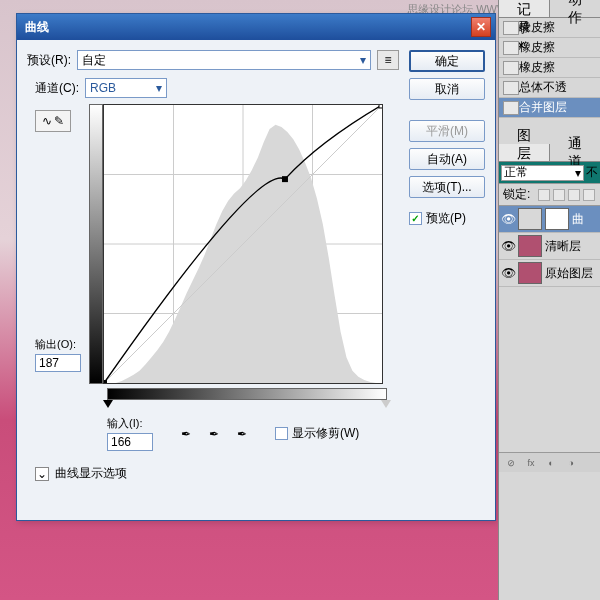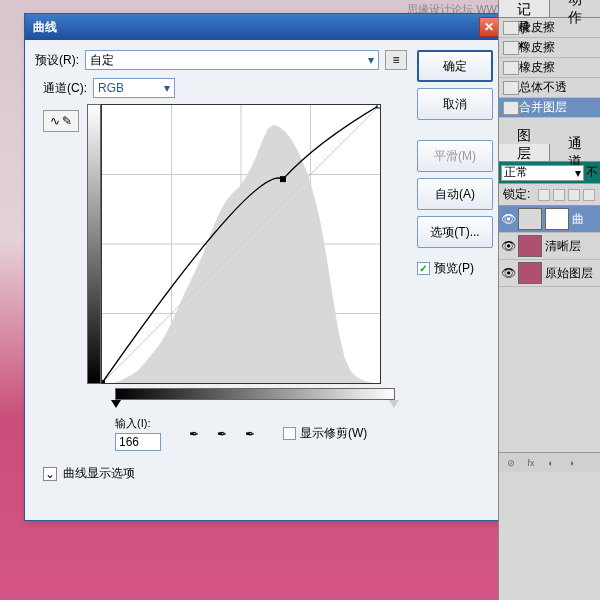--- a/index.html
+++ b/index.html
@@ -1,19 +1,19 @@
 <!DOCTYPE html>
 <html><head>
 <meta charset="utf-8">
 <style>
 * { box-sizing: border-box; margin: 0; padding: 0; font-family: "Microsoft YaHei", SimSun, sans-serif; font-size: 12px; }
 body { width: 600px; height: 600px; background: linear-gradient(135deg, #c9a8b5, #d4b5c0, #e8d5dc); position: relative; overflow: hidden; }
 .bg-photo { position: absolute; inset: 0; background: linear-gradient(180deg, #d8c4cc 0%, #e5d2d8 40%, #c94d7a 70%, #d45585 100%); }
 .watermark-top { position: absolute; top: 2px; right: 4px; color: #888; font-size: 11px; }
-.dialog { position: absolute; top: 13px; left: 24px; width: 480px; height: 508px; background: #eef2f7; border: 1px solid #2b5a9c; box-shadow: 2px 2px 6px rgba(0,0,0,0.15); }
+.dialog { position: absolute; top: 13px; left: 16px; width: 480px; height: 508px; background: #eef2f7; border: 1px solid #2b5a9c; box-shadow: 2px 2px 6px rgba(0,0,0,0.15); }
 .titlebar { height: 26px; background: linear-gradient(#3c7bc8, #1e4e9c); display: flex; align-items: center; padding: 0 4px; color: #fff; }
 .titlebar-text { flex: 1; font-weight: bold; padding-left: 4px; }
 .close-btn { width: 20px; height: 20px; background: linear-gradient(#f08070, #d44020); border: 1px solid #a03020; display: flex; align-items: center; justify-content: center; color: #fff; font-weight: bold; cursor: pointer; }
 .dialog-body { padding: 10px; display: flex; gap: 10px; }
 .left-col { flex: 1; }
 .right-col { width: 76px; display: flex; flex-direction: column; gap: 6px; }
 .row { display: flex; align-items: center; gap: 6px; margin-bottom: 8px; }
 .label { white-space: nowrap; }
 .preset-select { flex: 1; height: 20px; border: 1px solid #7a9ac8; background: #fff; padding: 0 4px; display: flex; align-items: center; justify-content: space-between; }
 .dropdown-arrow { color: #2b5a9c; }
@@ -30,21 +30,21 @@
 .x-strip { width: 280px; height: 12px; background: linear-gradient(90deg, #000, #fff); border: 1px solid #666; margin-top: 4px; margin-left: 80px; }
 .x-slider { position: relative; width: 280px; height: 10px; margin-left: 80px; }
 .tri-black { position: absolute; left: -4px; top: 0; width: 0; height: 0; border-left: 5px solid transparent; border-right: 5px solid transparent; border-top: 8px solid #000; }
 .tri-white { position: absolute; right: -4px; top: 0; width: 0; height: 0; border-left: 5px solid transparent; border-right: 5px solid transparent; border-top: 8px solid #ccc; }
 .input-row { display: flex; align-items: center; gap: 10px; margin-top: 6px; padding-left: 80px; }
 .eyedroppers { display: flex; gap: 10px; margin-left: 14px; }
 .eyedrop { width: 18px; height: 18px; display: flex; align-items: center; justify-content: center; }
 .clip-check { display: flex; align-items: center; gap: 4px; margin-left: 14px; }
 .expand-row { display: flex; align-items: center; gap: 6px; margin-top: 14px; padding-left: 8px; }
 .expand-icon { width: 14px; height: 14px; border: 1px solid #888; background: #fff; display: flex; align-items: center; justify-content: center; font-size: 9px; }
-.btn { height: 32px; border: 1px solid #7a9ac8; background: linear-gradient(#fdfdfd, #e6ecf4); display: flex; align-items: center; justify-content: center; cursor: pointer; border-radius: 2px; }
+.btn { height: 22px; border: 1px solid #7a9ac8; background: linear-gradient(#fdfdfd, #e6ecf4); display: flex; align-items: center; justify-content: center; cursor: pointer; border-radius: 2px; }
 .btn.primary { border: 2px solid #2b5a9c; }
 .btn.disabled { color: #999; }
 .checkbox-row { display: flex; align-items: center; gap: 4px; margin-top: 6px; }
 .checkbox-box { width: 13px; height: 13px; border: 1px solid #7a9ac8; background: #fff; display: flex; align-items: center; justify-content: center; color: #00a000; font-size: 10px; font-weight: bold; }
 
 
 .panels { position: absolute; right: 0; top: 0; width: 102px; height: 600px; background: #d7d7d7; border-left: 1px solid #888; }
 .panel-tabs { display: flex; height: 18px; background: #c8c8c8; border-bottom: 1px solid #888; }
 .panel-tab { padding: 0 18px; font-size: 14px; border-right: 1px solid #888; background: #d7d7d7; display: flex; align-items: center; }
 .panel-tab.active { background: #e8e8e8; }
@@ -100,20 +100,24 @@
         </div>
       </div>
       <div style="display:flex;">
         <div>
           <div class="curve-tools">
             <div class="tool-box">
               <span>∿</span>
               <span>✎</span>
             </div>
           </div>
+          <div style="height:240px; display:flex; flex-direction:column; justify-content:flex-end; margin-left:8px;">
+            <div class="io-label">输出(O):</div>
+            <input class="io-input" value="187" style="">
+          </div>
         </div>
         <div class="y-strip"></div>
         <div>
           <div class="curve-canvas">
             <svg viewBox="0 0 280 280">
               <g stroke="#ccc" stroke-width="1">
                 <line x1="70" y1="0" x2="70" y2="280"></line>
                   <line x1="140" y1="0" x2="140" y2="280"></line>
                   <line x1="210" y1="0" x2="210" y2="280"></line>
                 <line x1="0" y1="70" x2="280" y2="70"></line>

